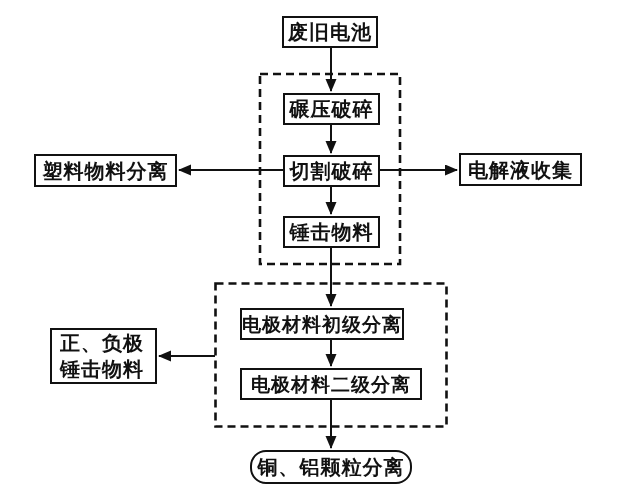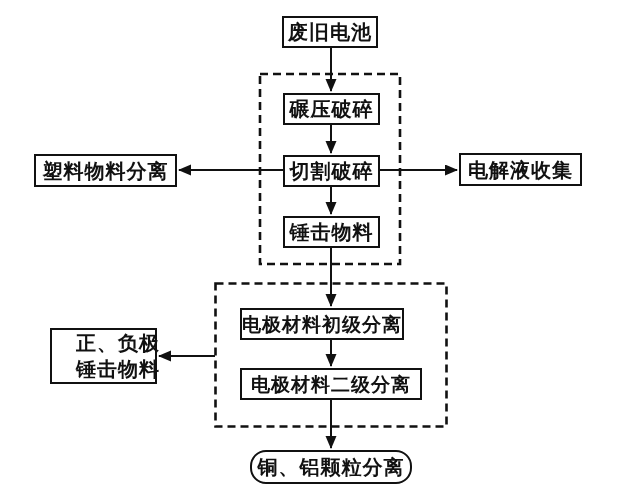--- a/index.html
+++ b/index.html
@@ -29,21 +29,21 @@
     align-items: center;
     justify-content: center;
     white-space: nowrap;
     line-height: 1;
     z-index: 2;
   }
   .node.two-line {
     flex-direction: column;
     align-items: flex-start;
     justify-content: center;
-    padding-left: 24px;
+    padding-left: 8px;
     line-height: 26px;
   }
   
   #n-waste     { left:282px; top:16px;  width:96px;  height:32px; }
   #n-roll      { left:283px; top:93px;  width:97px;  height:32px; }
   #n-cut       { left:283px; top:155px; width:97px;  height:32px; }
   #n-hammer    { left:283px; top:216px; width:97px;  height:32px; }
   #n-plastic   { left:34px;  top:154px; width:143px; height:33px; }
   #n-elyte     { left:459px; top:153px; width:123px; height:33px; }
   #n-primary   { left:240px; top:308px; width:164px; height:32px; font-size:19px; }

